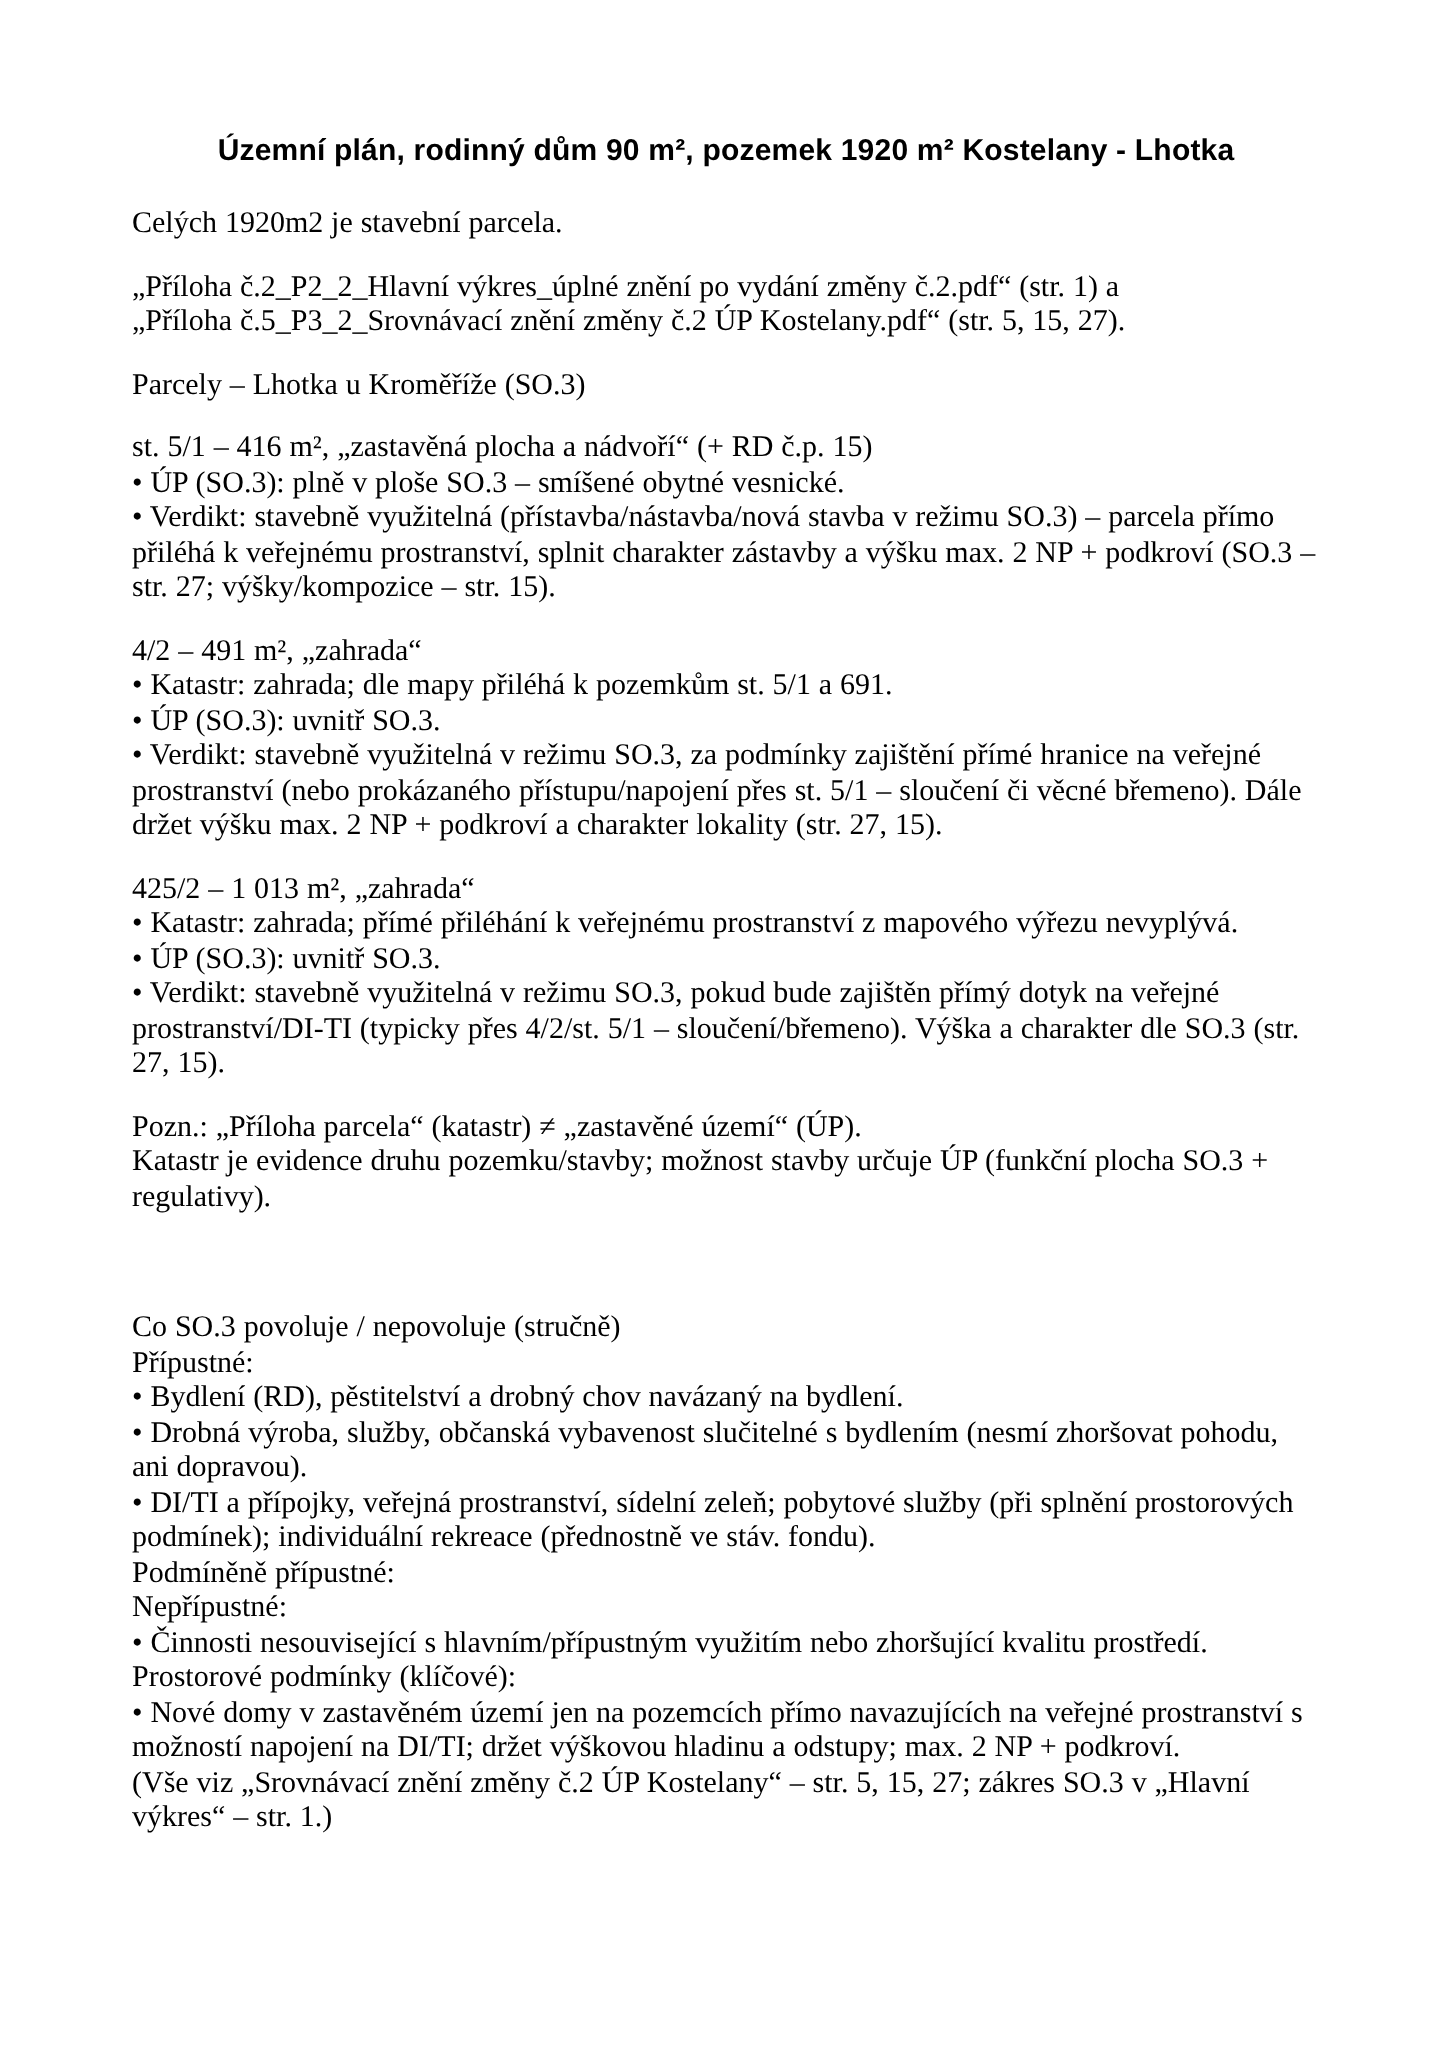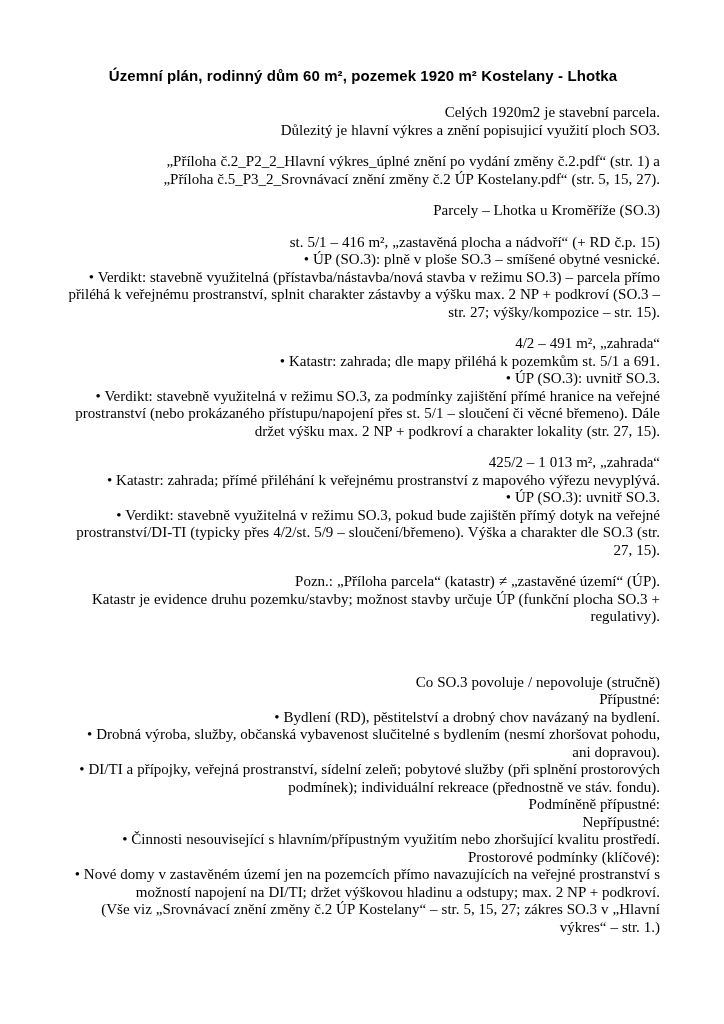--- a/index.html
+++ b/index.html
@@ -29,39 +29,37 @@
     line-height: 18px;
     text-align: center;
     margin: 0 0 19px 0;
     color: #000000;
     letter-spacing: 0.1px;
   }
   .block {
     font-size: 15px;
     line-height: 17.5px;
     margin: 0 0 14px 0;
-    text-align: right;
   }
   .block:last-child { margin-bottom: 0; margin-top: 48px; }
   .line {
     margin: 0;
     padding: 0;
     word-spacing: 0.2px;
   }
 </style>
 </head>
 <body>
 
 <div class="page">
 
-  <h1 class="doc-title">Územní plán, rodinný dům 60 m², pozemek 1920 m² Kostelany - Lhotka</h1>
+  <h1 class="doc-title">Územní plán, rodinný dům 90 m², pozemek 1920 m² Kostelany - Lhotka</h1>
 
   <div class="block">
     <div class="line">Celých 1920m2 je stavební parcela.</div>
-    <div class="line">Důlezitý je hlavní výkres a znění popisujicí využití ploch SO3.</div>
   </div>
 
   <div class="block">
     <div class="line">„Příloha č.2_P2_2_Hlavní výkres_úplné znění po vydání změny č.2.pdf“ (str. 1) a</div>
     <div class="line">„Příloha č.5_P3_2_Srovnávací znění změny č.2 ÚP Kostelany.pdf“ (str. 5, 15, 27).</div>
   </div>
 
   <div class="block">
     <div class="line">Parcely – Lhotka u Kroměříže (SO.3)</div>
   </div>
@@ -76,21 +74,21 @@
     <div class="line">4/2 – 491 m², „zahrada“</div>
     <div class="line">• Katastr: zahrada; dle mapy přiléhá k pozemkům st. 5/1 a 691.</div>
     <div class="line">• ÚP (SO.3): uvnitř SO.3.</div>
     <div class="line">• Verdikt: stavebně využitelná v režimu SO.3, za podmínky zajištění přímé hranice na veřejné prostranství (nebo prokázaného přístupu/napojení přes st. 5/1 – sloučení či věcné břemeno). Dále držet výšku max. 2 NP + podkroví a charakter lokality (str. 27, 15).</div>
   </div>
 
   <div class="block">
     <div class="line">425/2 – 1 013 m², „zahrada“</div>
     <div class="line">• Katastr: zahrada; přímé přiléhání k veřejnému prostranství z mapového výřezu nevyplývá.</div>
     <div class="line">• ÚP (SO.3): uvnitř SO.3.</div>
-    <div class="line">• Verdikt: stavebně využitelná v režimu SO.3, pokud bude zajištěn přímý dotyk na veřejné prostranství/DI-TI (typicky přes 4/2/st. 5/9 – sloučení/břemeno). Výška a charakter dle SO.3 (str. 27, 15).</div>
+    <div class="line">• Verdikt: stavebně využitelná v režimu SO.3, pokud bude zajištěn přímý dotyk na veřejné prostranství/DI-TI (typicky přes 4/2/st. 5/1 – sloučení/břemeno). Výška a charakter dle SO.3 (str. 27, 15).</div>
   </div>
 
   <div class="block">
     <div class="line">Pozn.: „Příloha parcela“ (katastr) ≠ „zastavěné území“ (ÚP).</div>
     <div class="line">Katastr je evidence druhu pozemku/stavby; možnost stavby určuje ÚP (funkční plocha SO.3 + regulativy).</div>
   </div>
 
   <div class="block">
     <div class="line">Co SO.3 povoluje / nepovoluje (stručně)</div>
     <div class="line">Přípustné:</div>

